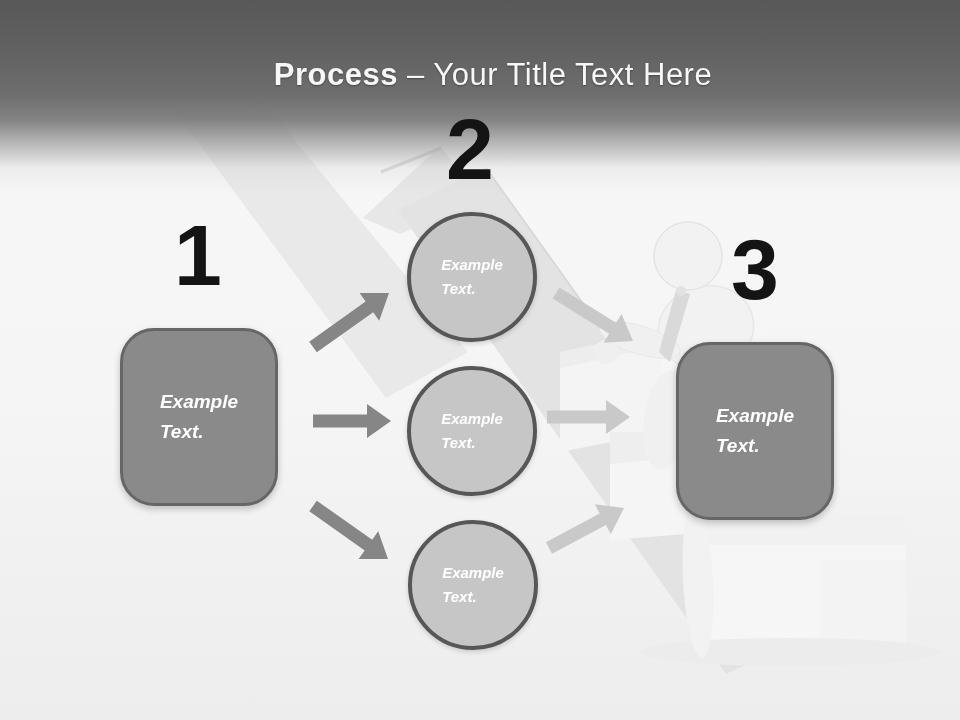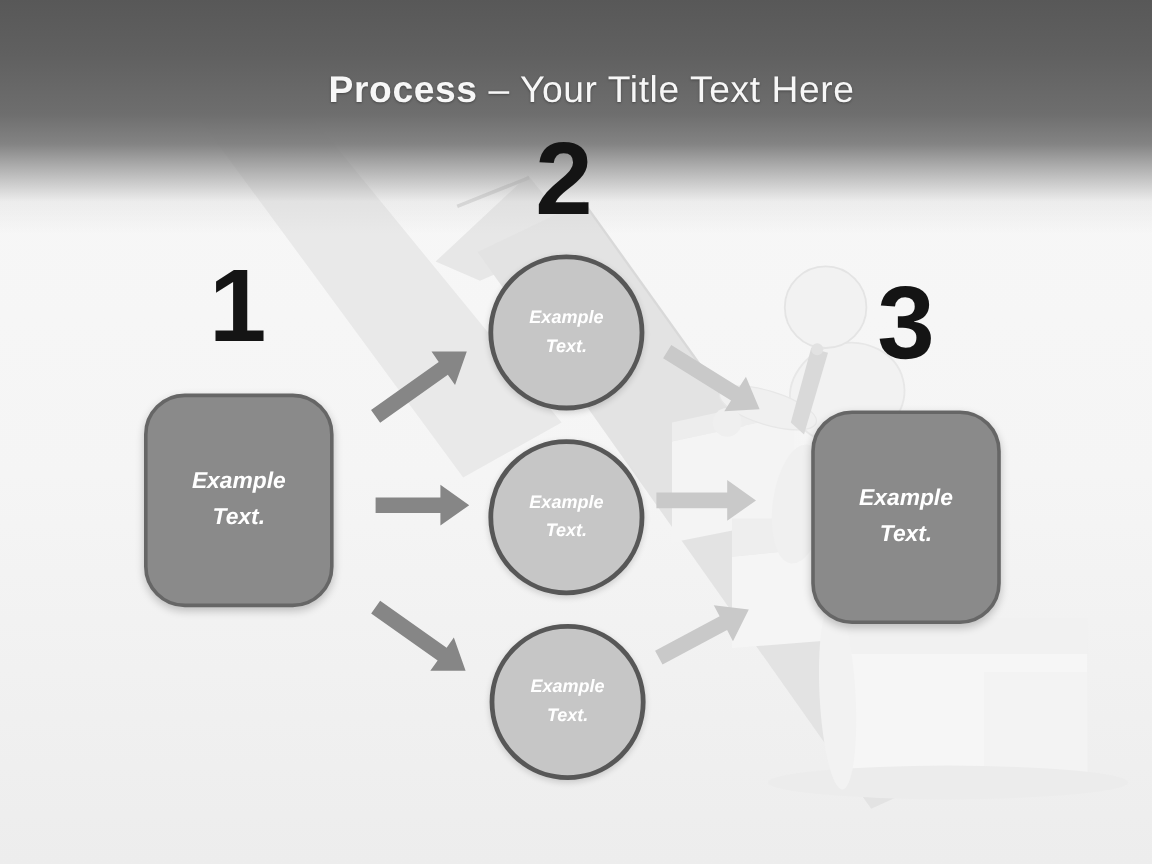--- a/index.html
+++ b/index.html
@@ -24,21 +24,21 @@
     text-align:center;padding-left:26px;box-sizing:border-box;
     font-size:31px;line-height:38px;color:#f7f7f7;
     text-shadow:0 1px 2px rgba(0,0,0,0.35);
     letter-spacing:0.5px;
   }
   .slide-title .t-bold{font-weight:bold;}
   .slide-title .t-rest{font-weight:normal;}
   .arrows{z-index:3;}
   .shape{
     position:absolute;z-index:4;display:flex;align-items:center;justify-content:center;
-    color:#ffffff;font-weight:bold;font-style:italic;text-align:center;
+    color:#ffffff;font-weight:bold;font-style:italic;
     white-space:pre-line;box-sizing:border-box;
   }
   .box{
     background:#8a8a8a;border:3px solid #666666;border-radius:34px;
     width:158px;height:178px;font-size:19px;line-height:30px;
     box-shadow:0 3px 7px rgba(0,0,0,0.22);
   }
   .box-left{left:120px;top:328px;}
   .box-right{left:676px;top:342px;}
   .circle{

